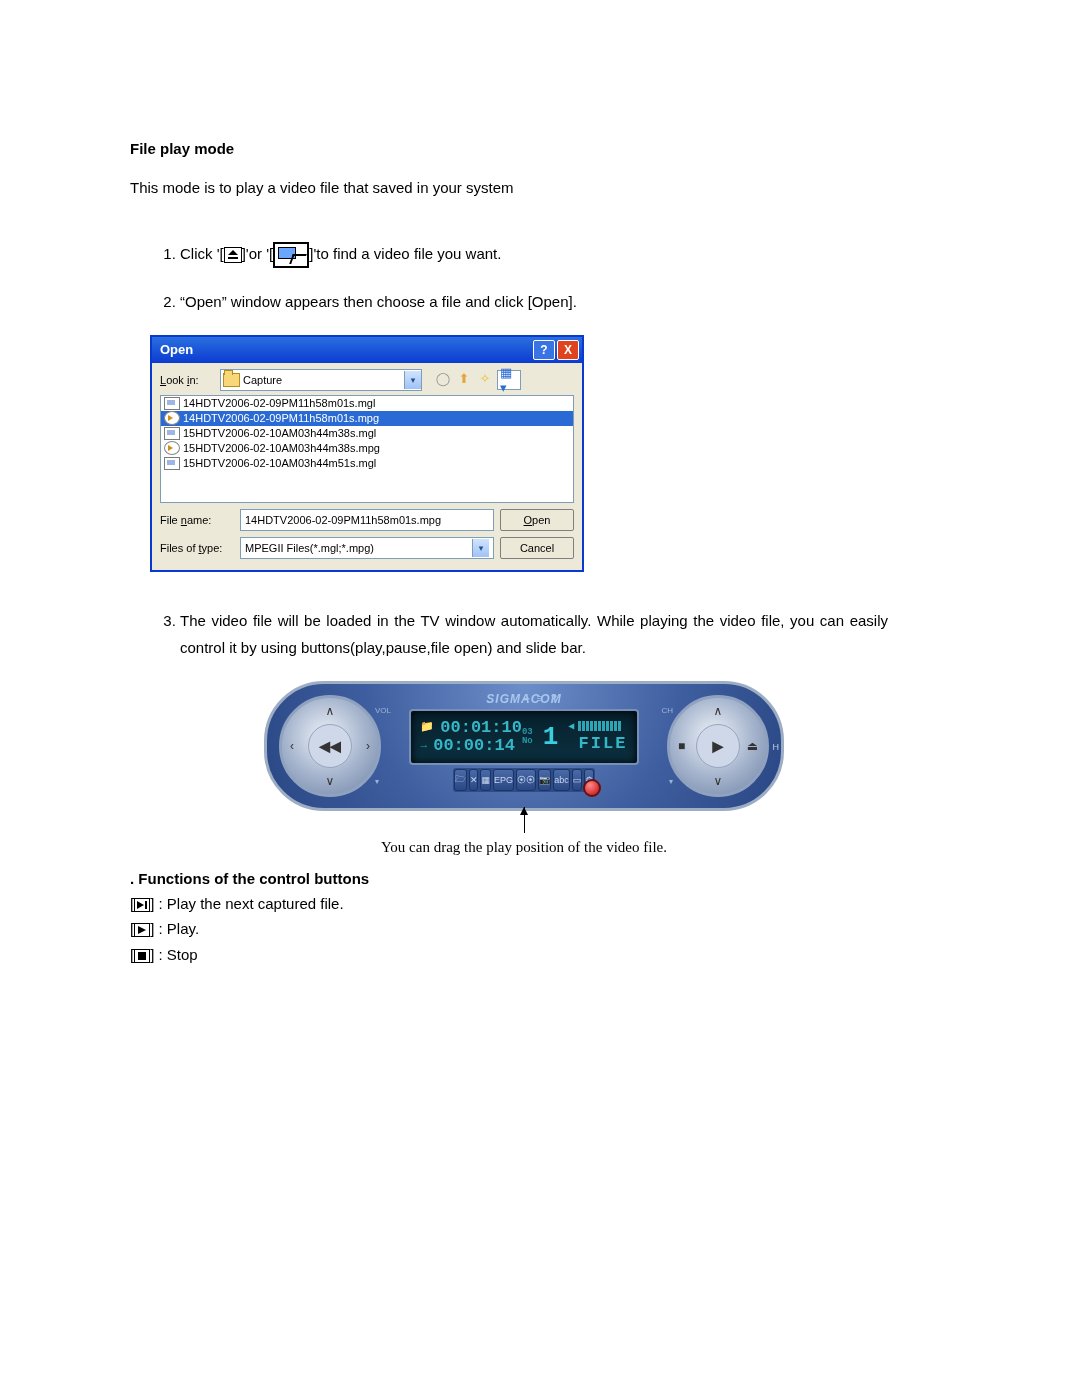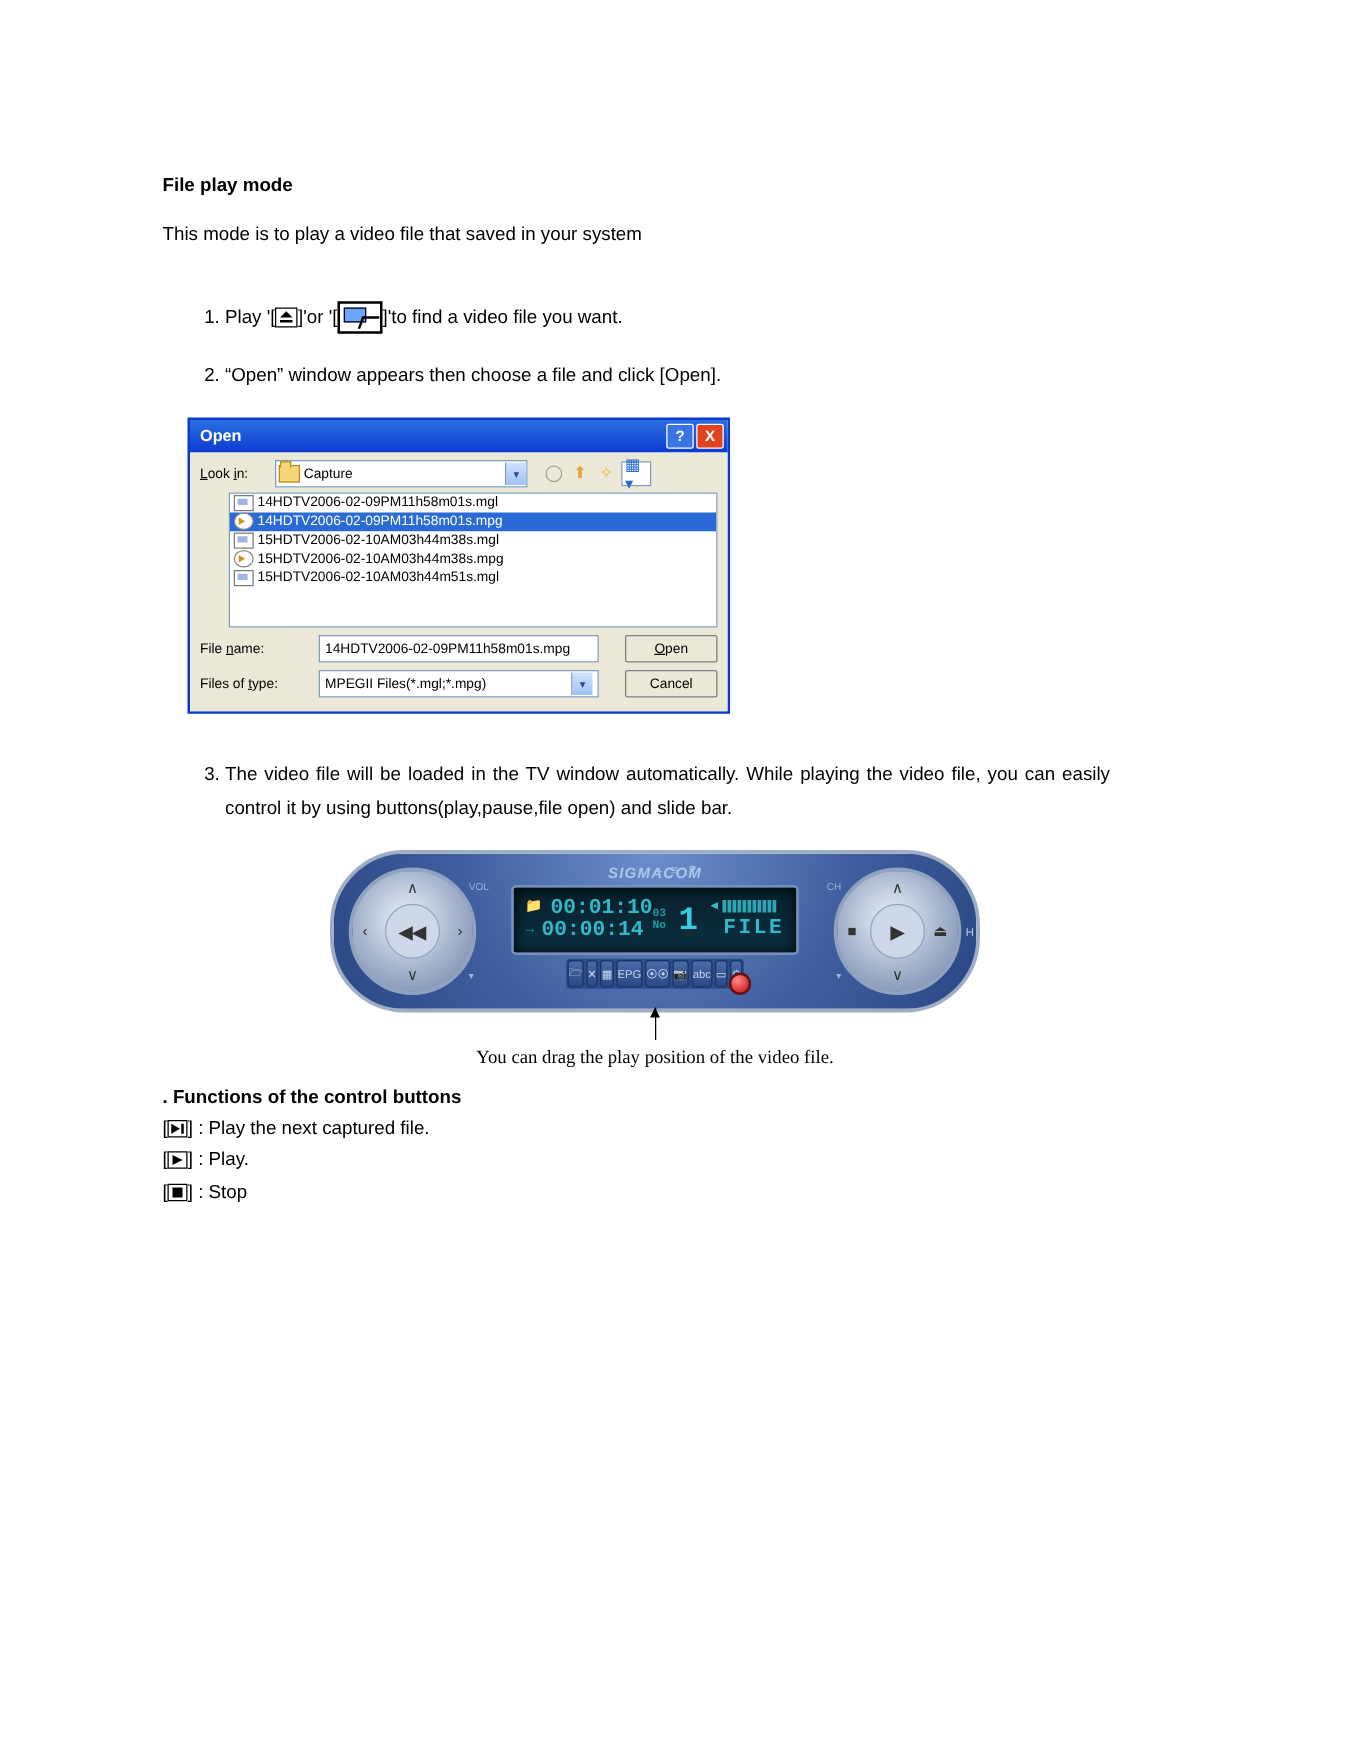--- a/index.html
+++ b/index.html
@@ -93,30 +93,30 @@
   .folder-ico{width:15px;height:12px;background:#f7d77a;border:1px solid #b48f1c;position:relative}
   .folder-ico::before{content:"";position:absolute;left:0;top:-4px;width:7px;height:4px;background:#f7d77a;border:1px solid #b48f1c;border-bottom:none}
   .combo-drop{width:16px;height:18px;margin-left:auto;border-left:1px solid #7f9db9;background:linear-gradient(#cfe3ff,#9fc3f5);display:flex;align-items:center;justify-content:center;color:#2b4c8c;font-size:9px}
   .tool-icons{display:flex;gap:3px;margin-left:6px}
   .tool-icons span{width:18px;height:18px;display:inline-flex;align-items:center;justify-content:center;font-size:13px}
   .ti-back{color:#9a9a9a}
   .ti-up{color:#e6a53b}
   .ti-new{color:#e6c33b}
   .ti-view{color:#2b6cd4;border:1px solid #7f9db9;background:#fff;width:28px;justify-content:space-between;padding:0 2px;font-size:10px}
   .file-pane{
-    height:106px;border:1px solid #7f9db9;background:#fff;overflow:hidden;margin-bottom:6px;margin-left:23px;
+    height:106px;border:1px solid #7f9db9;background:#fff;overflow:hidden;margin-bottom:6px;
   }
   .file-item{display:flex;align-items:center;gap:3px;padding:0 3px;height:15px;font-size:11px;white-space:nowrap}
   .file-item.sel{background:#2a6ad4;color:#fff}
   .mgl-ico{width:14px;height:11px;border:1px solid #7b7b7b;background:#fff;position:relative}
   .mgl-ico::before{content:"";position:absolute;left:2px;top:2px;width:8px;height:5px;background:#9fb6e2}
   .mpg-ico{width:14px;height:12px;border:1px solid #888;background:#fff;border-radius:50%;position:relative}
   .mpg-ico::before{content:"";position:absolute;left:3px;top:3px;width:0;height:0;border-left:5px solid #d68b1a;border-top:3px solid transparent;border-bottom:3px solid transparent}
   .bottom-rows{display:flex;flex-direction:column;gap:6px}
-  .brow{display:flex;align-items:center;gap:21px}
+  .brow{display:flex;align-items:center;gap:6px}
   .brow label{width:74px}
   .brow .field{flex:1;height:20px;border:1px solid #7f9db9;background:#fff;display:flex;align-items:center;padding:0 4px}
   .brow .field .combo-drop{margin-left:auto}
   .dlg-btn{width:74px;height:22px;border:1px solid #7f7f7f;background:#ece9d8;border-radius:2px;font-size:11px}
 
   
   .player-wrap{display:flex;flex-direction:column;align-items:center;margin:0 30px 14px 30px}
   .player{
     width:520px;height:130px;border-radius:60px;
     background:radial-gradient(circle at 50% 0,#6c8ec9,#3f5e9f 55%,#2a4784);
@@ -180,21 +180,21 @@
 </head>
 <body>
 
 <div class="page">
 
   <div class="heading">File play mode</div>
   <p class="para">This mode is to play a video file that saved in your system</p>
 
   <ol class="steps">
     <li>
-      <span>Play '[</span><span class="eject-icon"></span><span>]'or '[</span><span class="folder-icon-big"></span><span>]'to find a video file you want.</span>
+      <span>Click '[</span><span class="eject-icon"></span><span>]'or '[</span><span class="folder-icon-big"></span><span>]'to find a video file you want.</span>
     </li>
     <li>“Open” window appears then choose a file and click [Open].</li>
   </ol>
 
   <div class="dlg">
     <div class="dlg-title">
       <span>Open</span>
       <div class="dlg-title-btns">
         <div class="dlg-title-btn">?</div>
         <div class="dlg-title-btn red">X</div>

